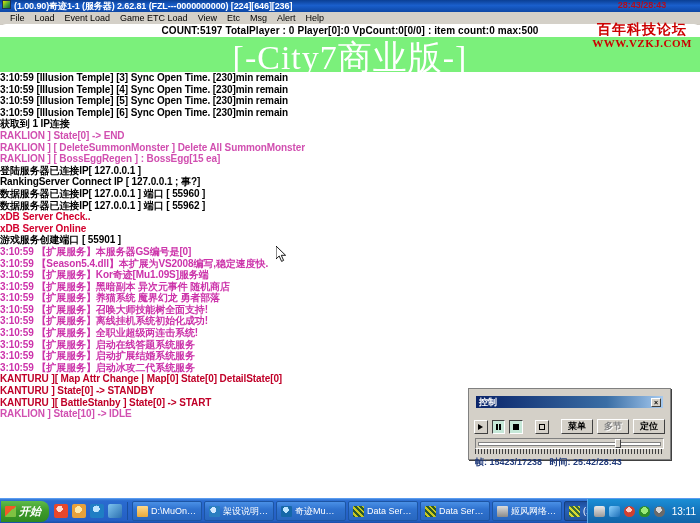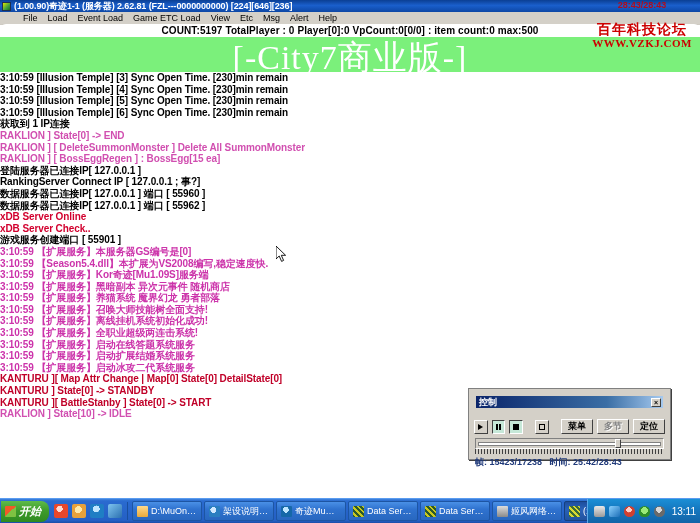--- a/index.html
+++ b/index.html
@@ -9,40 +9,40 @@
     font-family:"Liberation Sans","DejaVu Sans",sans-serif;
     font-size:11px;
     -webkit-font-smoothing:none;
   }
   #app{position:relative;width:700px;height:523px;overflow:hidden;background:#fff;}
 
   
   .titlebar{
     position:absolute;left:0;top:0;width:700px;height:12px;
     background:linear-gradient(to bottom,#0b3f93 0%,#1a5fcc 45%,#0d47a5 100%);
-    color:#fff;display:flex;align-items:center;
+    color:#fff;display:flex;
     font-size:9px;font-weight:bold;white-space:nowrap;overflow:hidden;
   }
   .titlebar .ticon{
     width:9px;height:9px;margin:0 3px 0 2px;flex:0 0 auto;
     background:linear-gradient(135deg,#dfe600 0%,#3fa03f 60%,#1d6b1d 100%);
     border:1px solid #20304f;box-sizing:border-box;
   }
   .titlebar .ttext{overflow:hidden;text-overflow:clip;letter-spacing:-0.1px;}
 
   
   .menubar{
     position:absolute;left:0;top:12px;width:700px;height:12px;
     background:#d4d0c8;display:flex;align-items:center;
     border-bottom:1px solid #cfcbc3;
   }
   .menubar .mi{
     font-size:9px;color:#000;padding:0 5px;line-height:12px;white-space:nowrap;
   }
-  .menubar .mi:first-child{margin-left:18px;}
+  .menubar .mi:first-child{margin-left:5px;}
 
   
   .countbar{
     position:absolute;left:0;top:24px;width:700px;height:13px;
     background:#fff;color:#000;
     font-size:10px;font-weight:bold;white-space:nowrap;
     display:flex;align-items:center;justify-content:center;
     letter-spacing:0.1px;
     border-radius:6px;
   }
@@ -267,22 +267,22 @@
       <div class="logline c-black">3:10:59 [Illusion Temple] [5] Sync Open Time. [230]min remain</div>
       <div class="logline c-black">3:10:59 [Illusion Temple] [6] Sync Open Time. [230]min remain</div>
       <div class="logline c-black">获取到 1 IP连接</div>
       <div class="logline c-pink">RAKLION ] State[0] -&gt; END</div>
       <div class="logline c-pink">RAKLION ] [ DeleteSummonMonster ] Delete All SummonMonster</div>
       <div class="logline c-pink">RAKLION ] [ BossEggRegen ] : BossEgg[15 ea]</div>
       <div class="logline c-black">登陆服务器已连接IP[ 127.0.0.1 ]</div>
       <div class="logline c-black">RankingServer Connect IP [ 127.0.0.1     ; 事?]</div>
       <div class="logline c-black">数据服务器已连接IP[ 127.0.0.1 ] 端口 [ 55960 ]</div>
       <div class="logline c-black">数据服务器已连接IP[ 127.0.0.1 ] 端口 [ 55962 ]</div>
+      <div class="logline c-red">xDB Server Check..</div>
       <div class="logline c-red">xDB Server Online</div>
-      <div class="logline c-red">xDB Server Check..</div>
       <div class="logline c-black">游戏服务创建端口 [ 55901 ]</div>
       <div class="logline c-mag">3:10:59 【扩展服务】本服务器GS编号是[0]</div>
       <div class="logline c-mag">3:10:59 【Season5.4.dll】本扩展为VS2008编写,稳定速度快.</div>
       <div class="logline c-mag">3:10:59 【扩展服务】Kor奇迹[Mu1.09S]服务端</div>
       <div class="logline c-mag">3:10:59 【扩展服务】黑暗副本 异次元事件 随机商店</div>
       <div class="logline c-mag">3:10:59 【扩展服务】养猫系统 魔界幻龙 勇者部落</div>
       <div class="logline c-mag">3:10:59 【扩展服务】召唤大师技能树全面支持!</div>
       <div class="logline c-mag">3:10:59 【扩展服务】离线挂机系统初始化成功!</div>
       <div class="logline c-mag">3:10:59 【扩展服务】全职业超级两连击系统!</div>
       <div class="logline c-mag">3:10:59 【扩展服务】启动在线答题系统服务</div>

